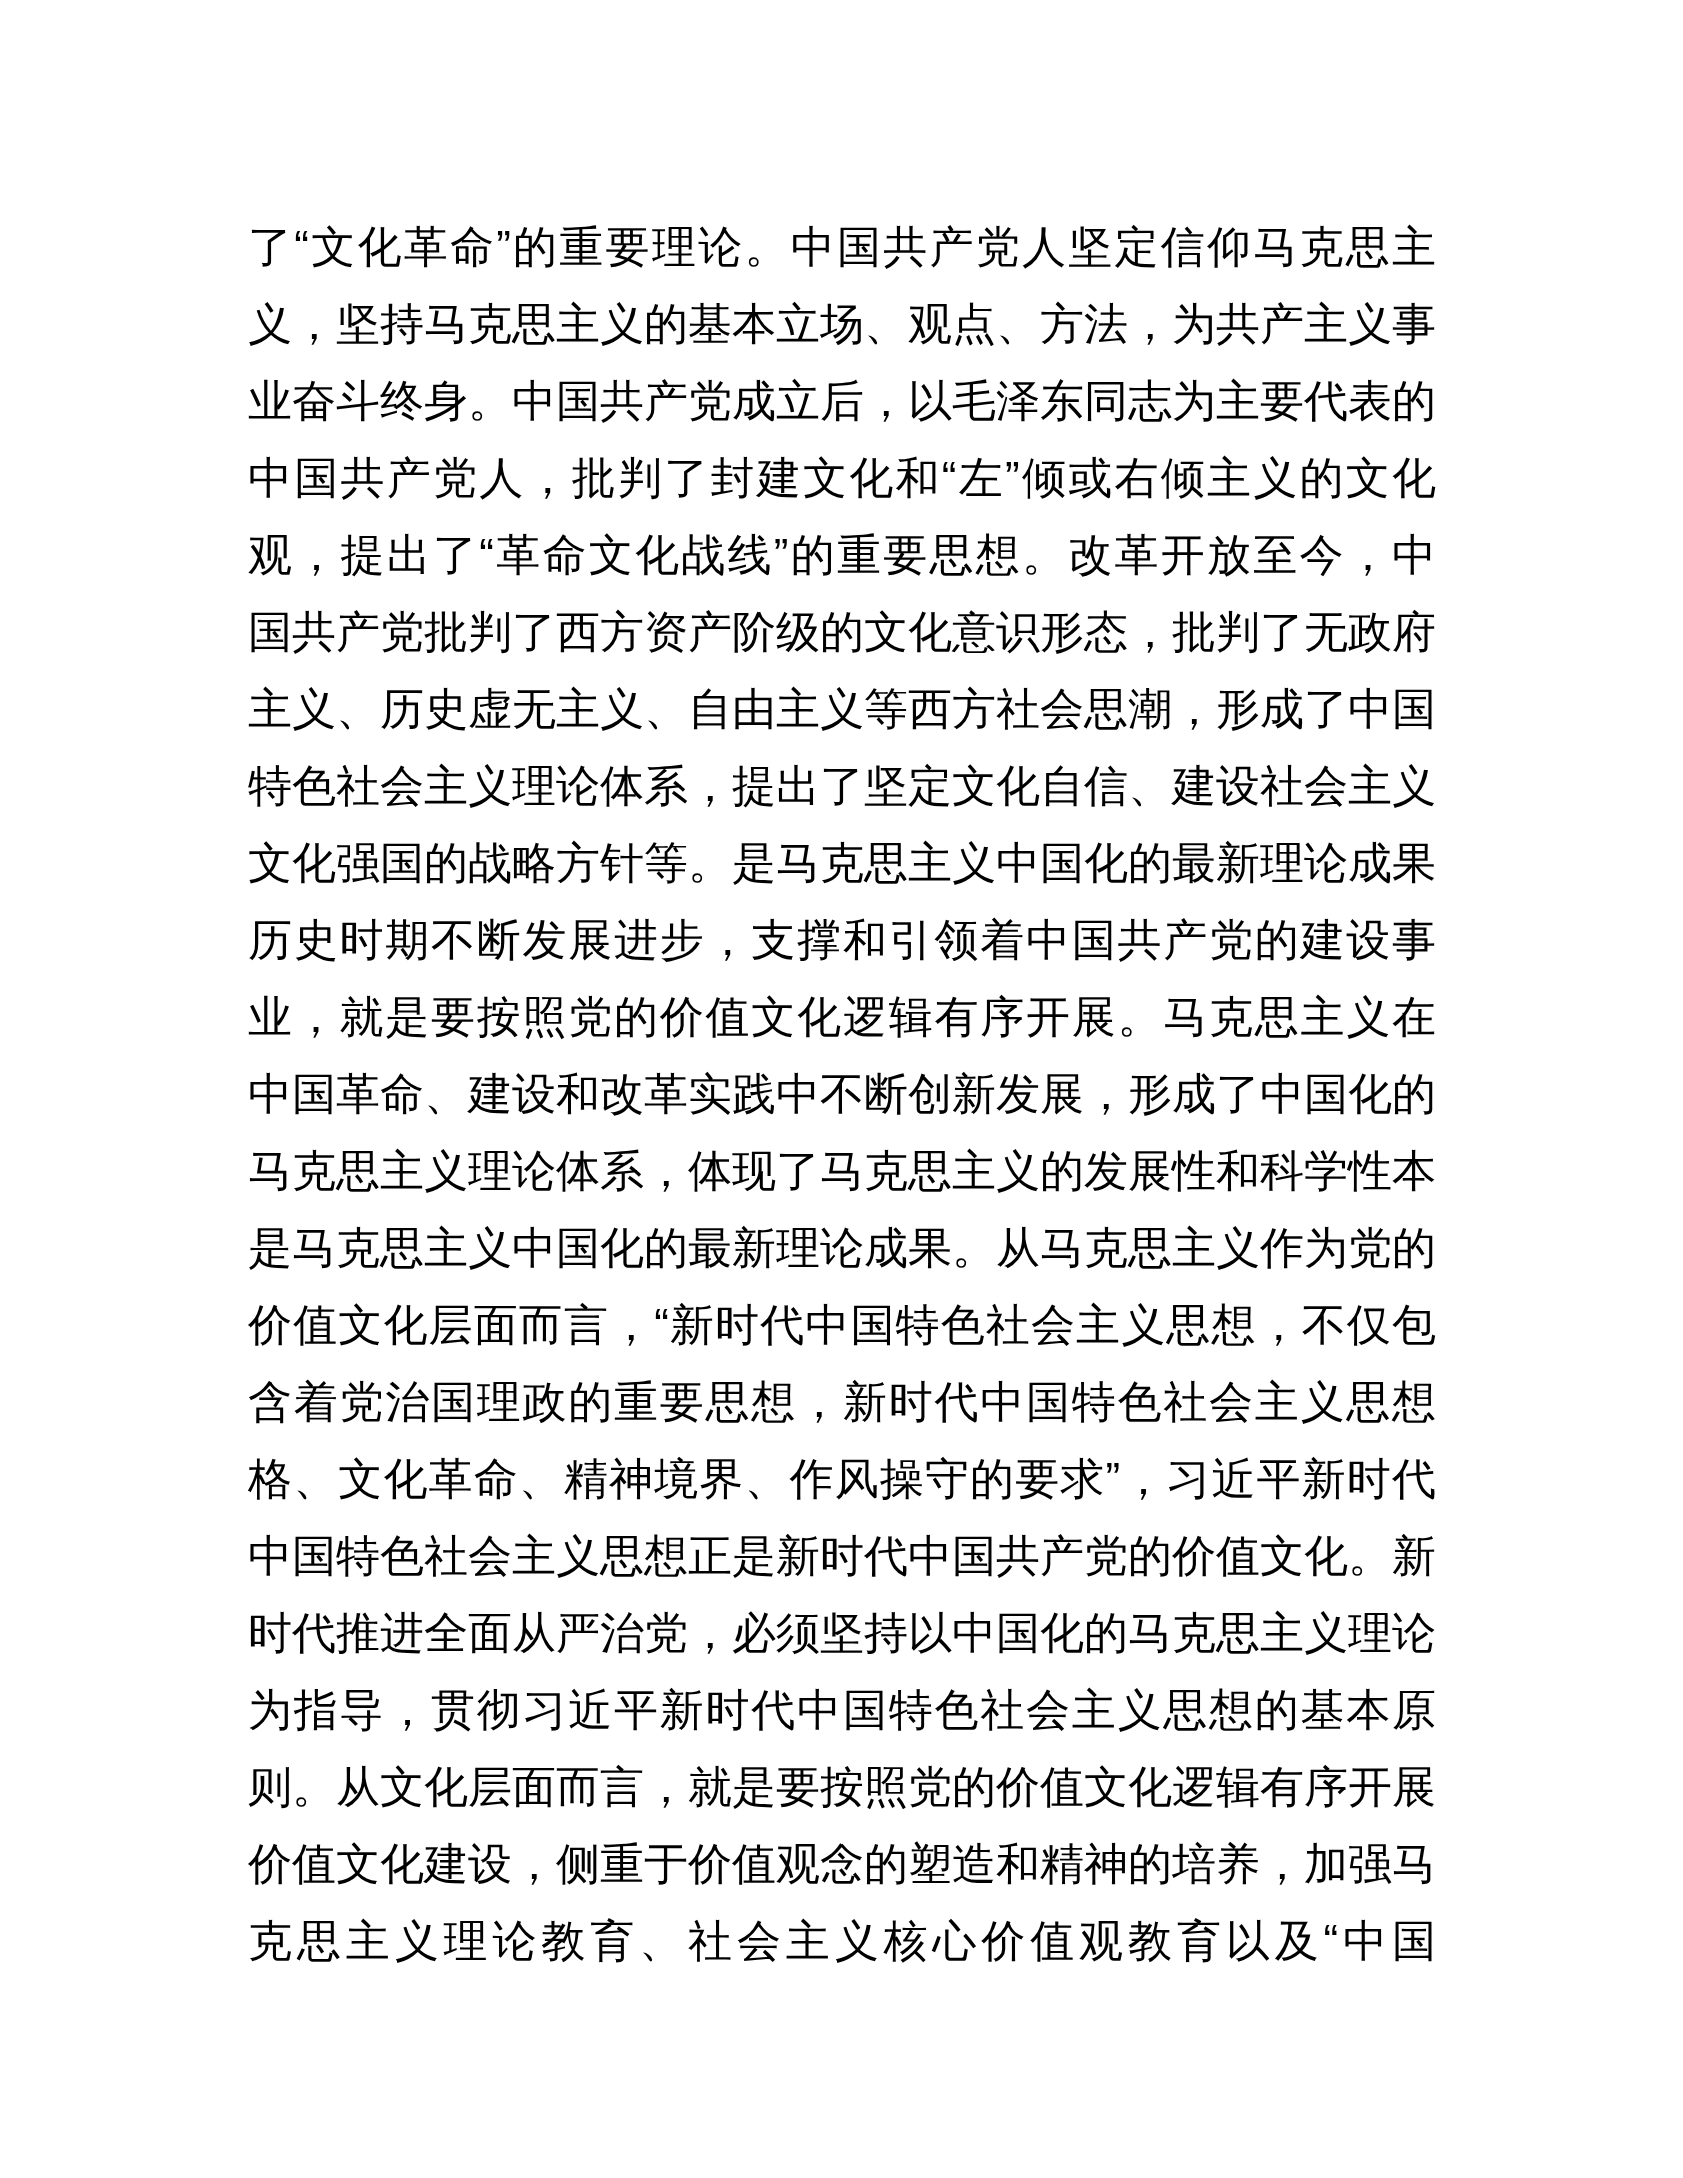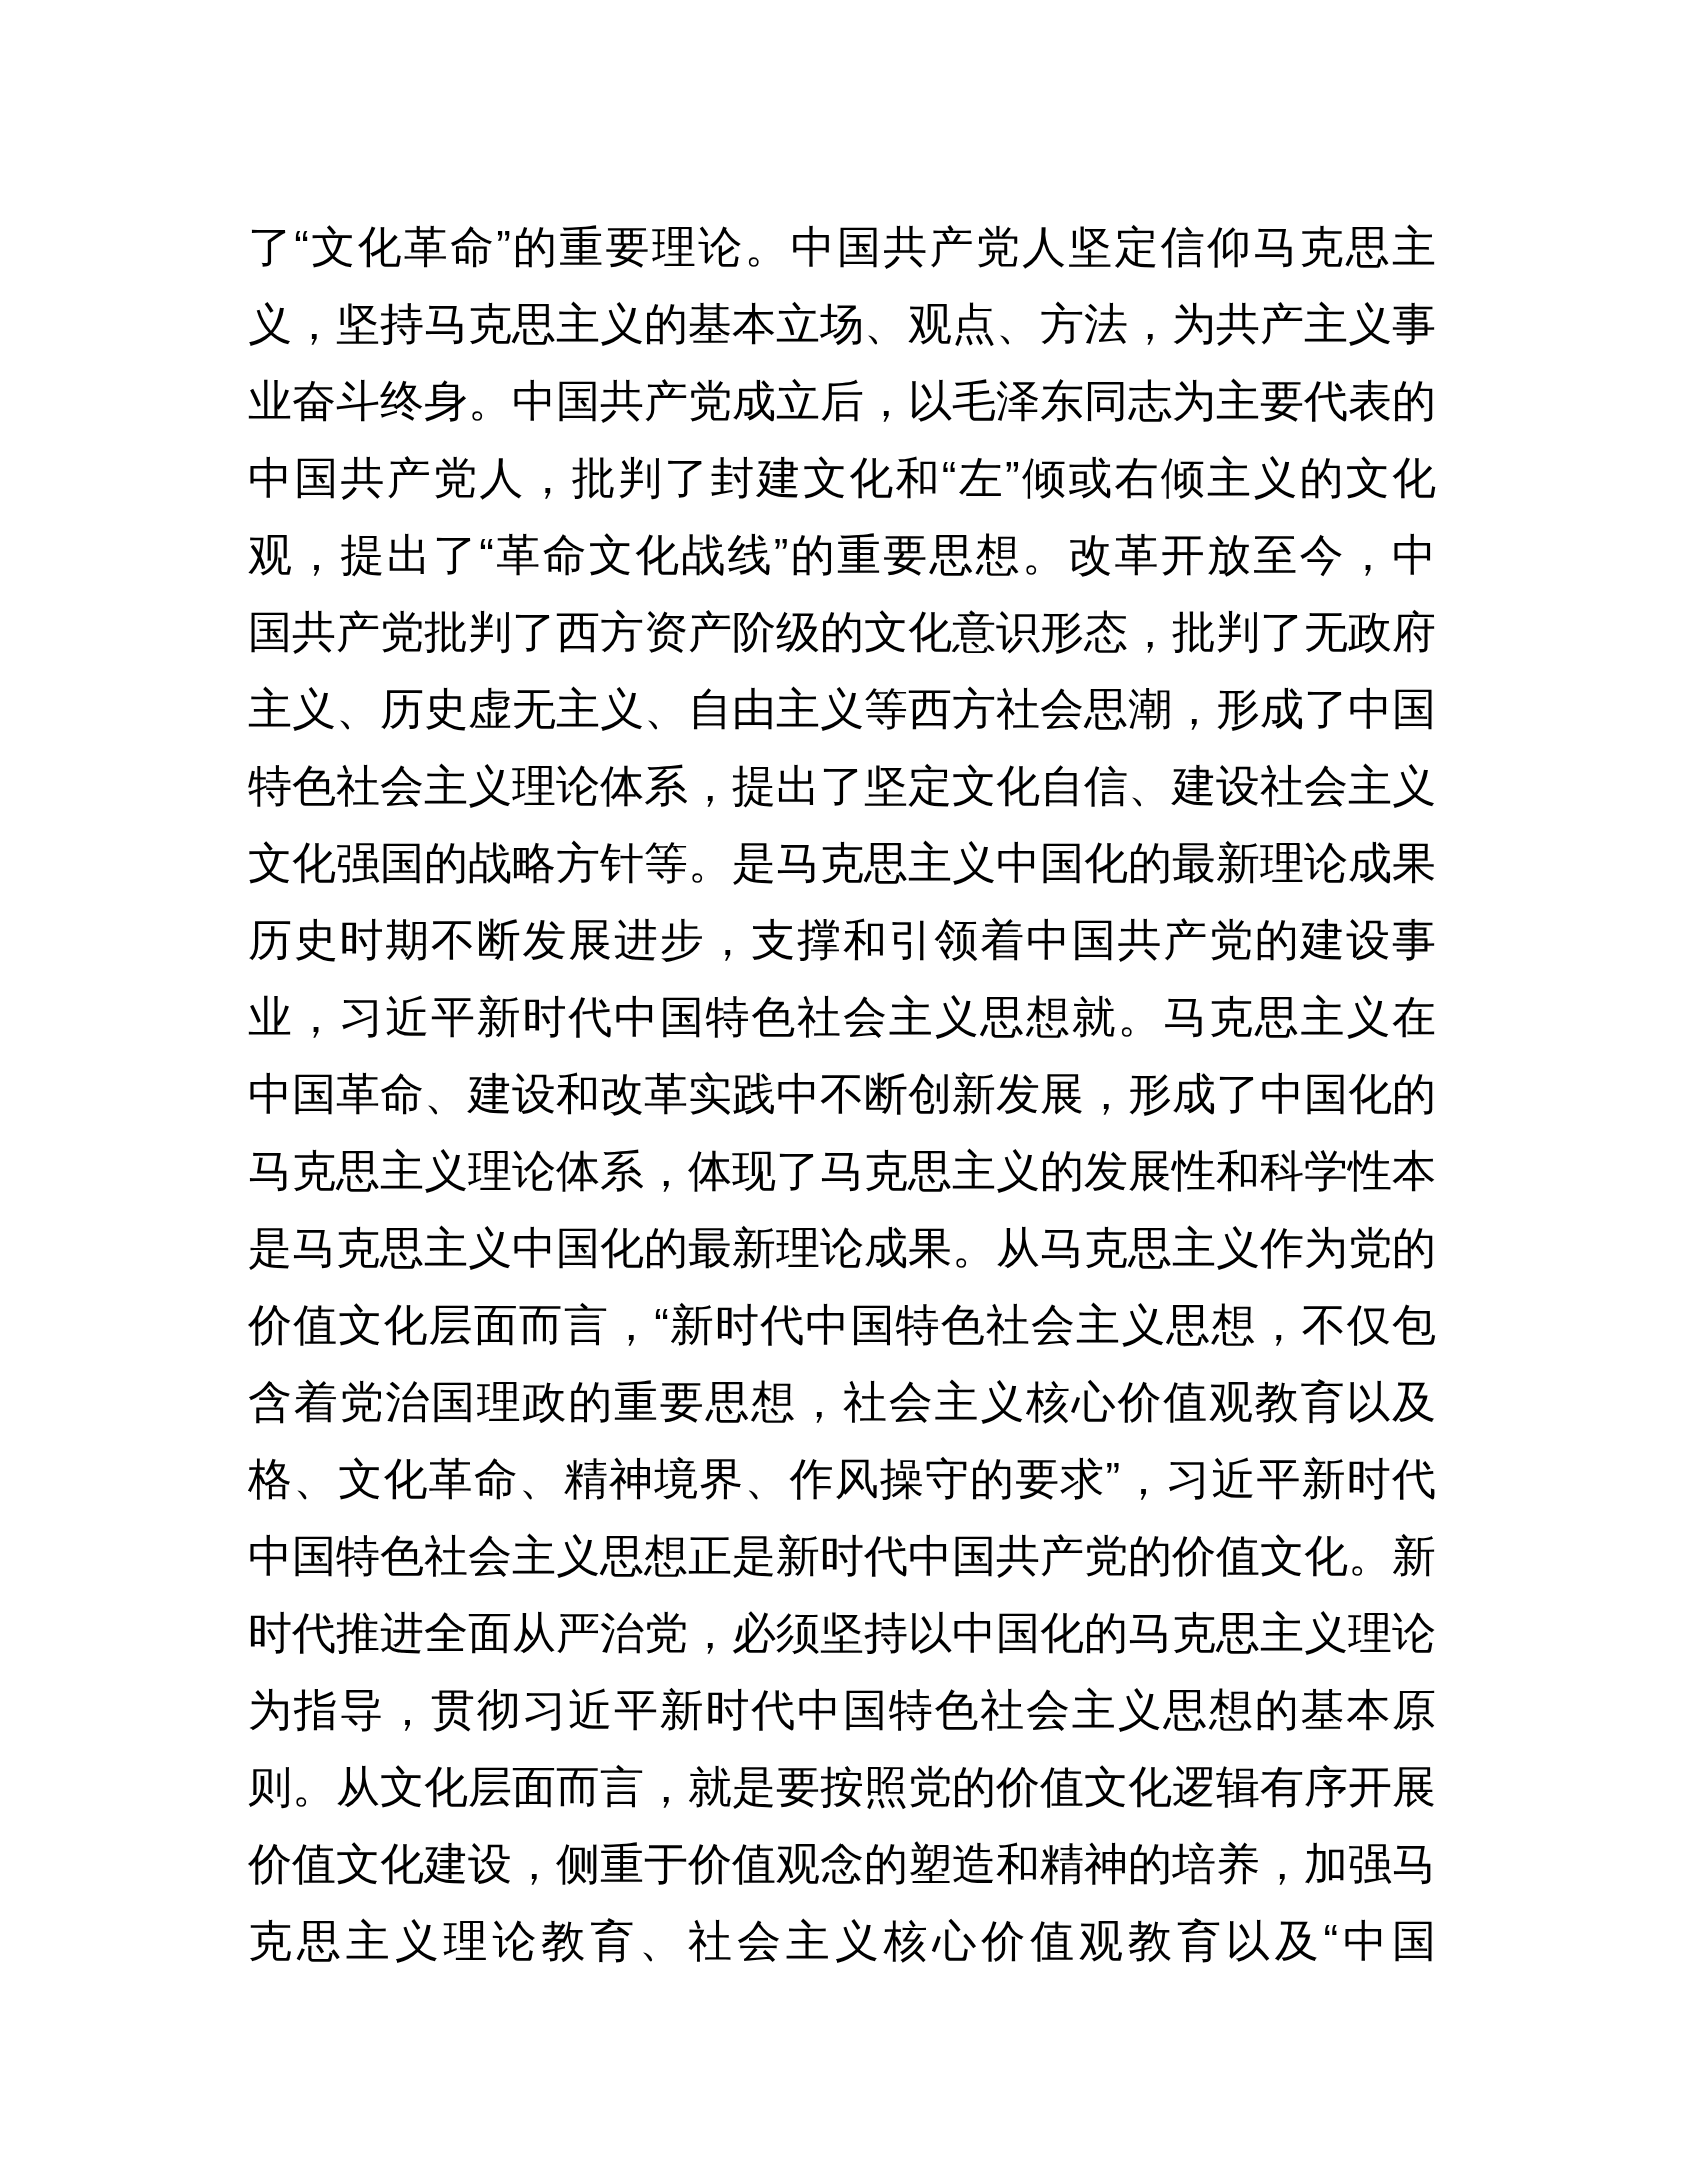--- a/index.html
+++ b/index.html
@@ -42,26 +42,26 @@
       <div class="text-line">了“文化革命”的重要理论。中国共产党人坚定信仰马克思主</div>
       <div class="text-line">义，坚持马克思主义的基本立场、观点、方法，为共产主义事</div>
       <div class="text-line">业奋斗终身。中国共产党成立后，以毛泽东同志为主要代表的</div>
       <div class="text-line">中国共产党人，批判了封建文化和“左”倾或右倾主义的文化</div>
       <div class="text-line">观，提出了“革命文化战线”的重要思想。改革开放至今，中</div>
       <div class="text-line">国共产党批判了西方资产阶级的文化意识形态，批判了无政府</div>
       <div class="text-line">主义、历史虚无主义、自由主义等西方社会思潮，形成了中国</div>
       <div class="text-line">特色社会主义理论体系，提出了坚定文化自信、建设社会主义</div>
       <div class="text-line">文化强国的战略方针等。是马克思主义中国化的最新理论成果</div>
       <div class="text-line">历史时期不断发展进步，支撑和引领着中国共产党的建设事</div>
-      <div class="text-line">业，习近平新时代中国特色社会主义思想就。马克思主义在</div>
+      <div class="text-line">业，就是要按照党的价值文化逻辑有序开展。马克思主义在</div>
       <div class="text-line">中国革命、建设和改革实践中不断创新发展，形成了中国化的</div>
       <div class="text-line">马克思主义理论体系，体现了马克思主义的发展性和科学性本质</div>
       <div class="text-line">是马克思主义中国化的最新理论成果。从马克思主义作为党的</div>
       <div class="text-line">价值文化层面而言，“新时代中国特色社会主义思想，不仅包</div>
-      <div class="text-line">含着党治国理政的重要思想，社会主义核心价值观教育以及</div>
+      <div class="text-line">含着党治国理政的重要思想，新时代中国特色社会主义思想</div>
       <div class="text-line">格、文化革命、精神境界、作风操守的要求”，习近平新时代</div>
       <div class="text-line">中国特色社会主义思想正是新时代中国共产党的价值文化。新</div>
       <div class="text-line">时代推进全面从严治党，必须坚持以中国化的马克思主义理论</div>
       <div class="text-line">为指导，贯彻习近平新时代中国特色社会主义思想的基本原</div>
       <div class="text-line">则。从文化层面而言，就是要按照党的价值文化逻辑有序开展</div>
       <div class="text-line">价值文化建设，侧重于价值观念的塑造和精神的培养，加强马</div>
       <div class="text-line">克思主义理论教育、社会主义核心价值观教育以及“中国</div>
     </div>
 </div>
 

